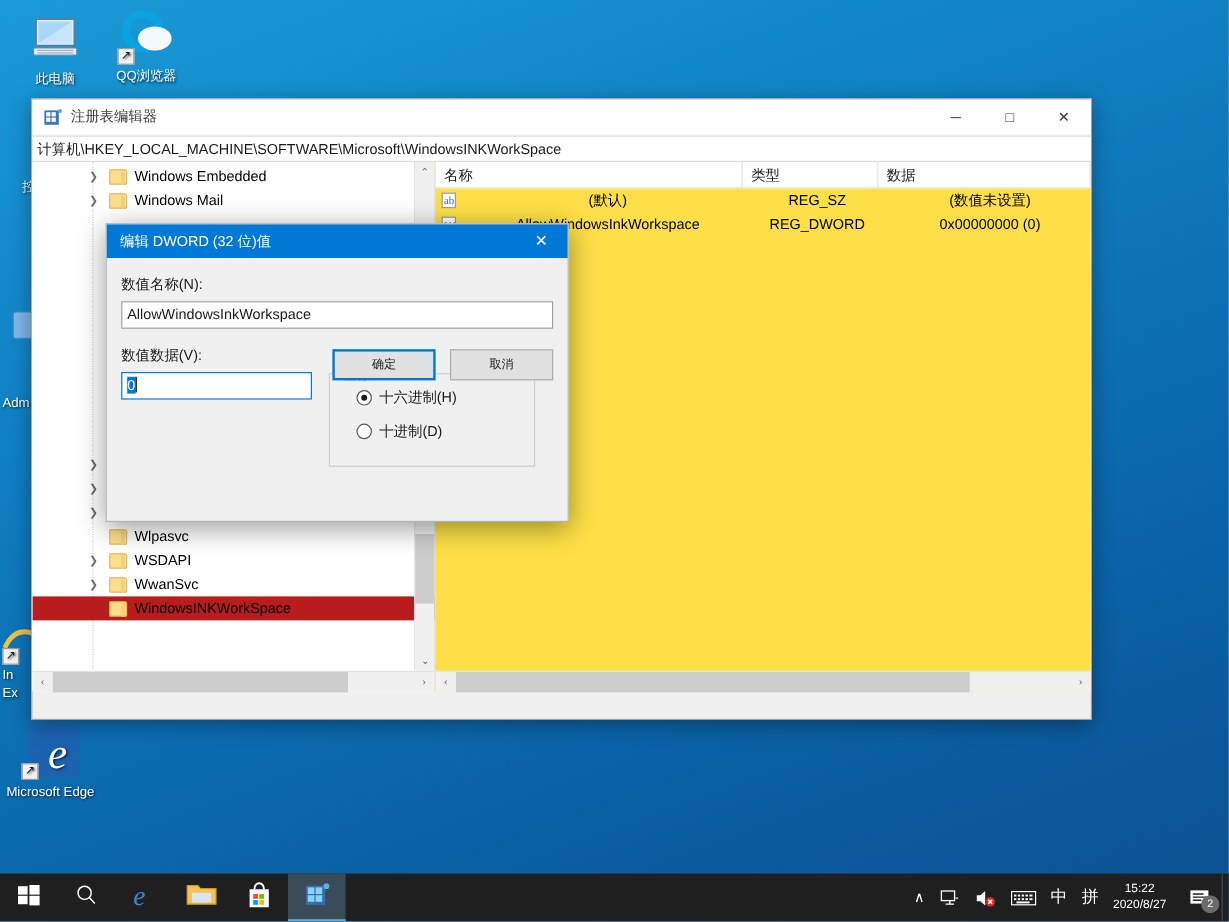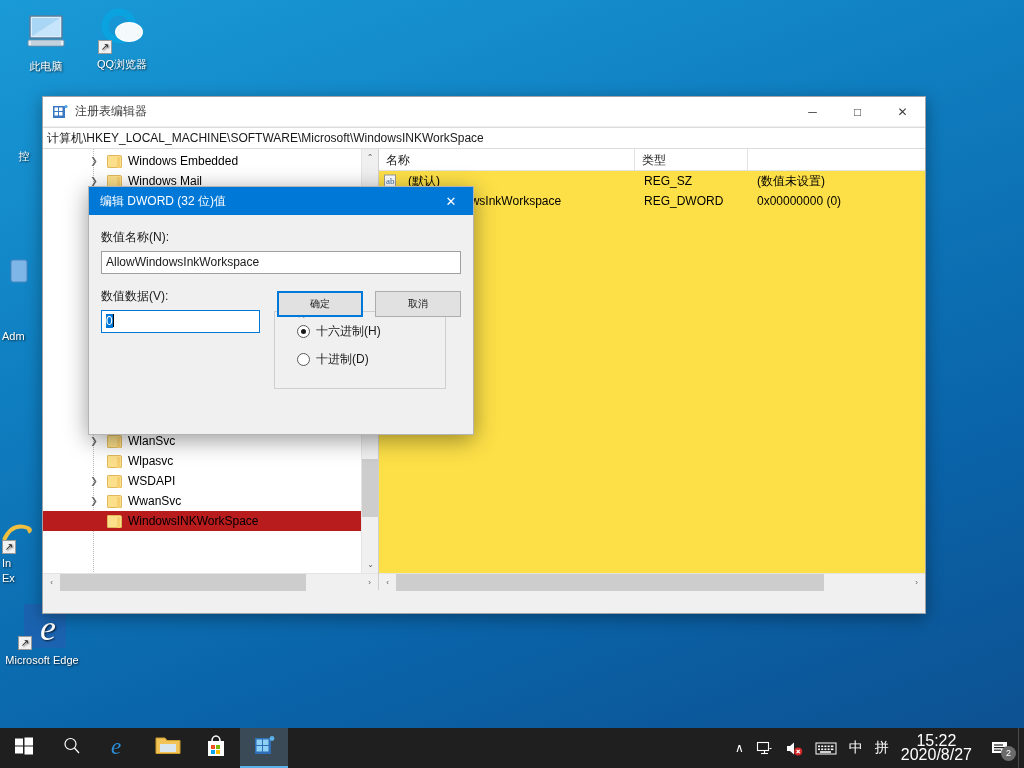--- a/index.html
+++ b/index.html
@@ -32,26 +32,25 @@
     width: 14px; height: 14px;
     background: #f2f2f2;
     border: 1px solid #9a9a9a;
     font-size: 10px; line-height: 12px; color: #1a1a1a;
     text-align: center;
   }
 
   
   #regedit-window {
     position: absolute;
-    left: 26px; top: 96px;
+    left: 26px; top: 82px;
     width: 884px; height: 518px;
     background: #f0f0f0;
     border: 1px solid #9fa3a7;
     box-shadow: 0 4px 16px rgba(0,0,0,.35);
-    margin-left: 16px;
   }
   .titlebar {
     height: 30px; background: #ffffff;
     display: flex; align-items: center;
     border-bottom: 1px solid #f0f0f0;
   }
   .titlebar .app-icon { margin: 0 7px 0 9px; width: 16px; height: 16px; position: relative; }
   .titlebar .title-text { font-size: 12px; color: #3c3c3c; }
   .win-buttons { margin-left: auto; display: flex; height: 30px; }
   .win-btn {
@@ -133,21 +132,21 @@
 
   
   .list-pane { flex: 1; background: #fde047; display: flex; flex-direction: column; position: relative; }
   .list-header { height: 22px; display: flex; background: #fff; border-bottom: 1px solid #e2e2e2; }
   .list-header .col {
     font-size: 12px; color: #1a1a1a;
     padding: 3px 0 0 7px;
     border-right: 1px solid #e2e2e2;
   }
   .list-body { flex: 1; position: relative; }
-  .list-row { height: 20px; display: flex; font-size: 12px; color: #000; align-items: center; }
+  .list-row { height: 20px; display: flex; font-size: 12px; color: #000; align-items: center; text-align: center; }
   .list-row .cell { padding-left: 7px; overflow: hidden; white-space: nowrap; }
   .name-icon { width: 14px; height: 14px; margin: 0 4px 0 4px; flex: none; position: relative; }
 
   
   #edit-dialog {
     position: absolute;
     left: 88px; top: 186px;
     width: 386px; height: 249px;
     background: #f0f0f0;
     border: 1px solid #b4b4b4;
@@ -222,21 +221,21 @@
     content: ""; position: absolute; bottom: 0; left: 0;
     width: 48px; height: 2px; background: #5bb1e8;
   }
   .tray { margin-left: auto; display: flex; align-items: center; height: 40px; }
   .tray-icon {
     height: 40px; padding: 0 6px;
     display: flex; align-items: center; justify-content: center;
     color: #fff; font-size: 12px;
   }
   .clock {
-    color: #fff; font-size: 16px; line-height: 14px;
+    color: #fff; font-size: 10px; line-height: 14px;
     text-align: center; padding: 0 10px 0 6px;
     height: 40px; display: flex; flex-direction: column;
     justify-content: center;
   }
   .notif {
     width: 36px; height: 40px;
     display: flex; align-items: center; justify-content: center;
     position: relative; color: #fff;
   }
   .notif .badge {
@@ -404,20 +403,21 @@
           <div class="thumb" style="left:0; width:246px;"></div>
         </div>
         <div class="arrow">›</div>
       </div>
     </div>
 
     <div class="list-pane">
       <div class="list-header">
         <div class="col" style="width:256px;">名称</div>
         <div class="col" style="width:113px;">类型</div>
+        <div class="col" style="flex:1;">数据</div>
       </div>
       <div class="list-body">
         <div class="list-row">
           <span class="name-icon">
             <svg width="14" height="14" viewBox="0 0 14 14">
               <rect x="1.5" y="1" width="11" height="12" fill="#fff" stroke="#9b9b9b"></rect>
               <text x="3" y="10" font-family="Liberation Serif, serif" font-size="9" fill="#3c6ea5">ab</text>
             </svg>
           </span>
           <span class="cell" style="width:236px;">(默认)</span>

